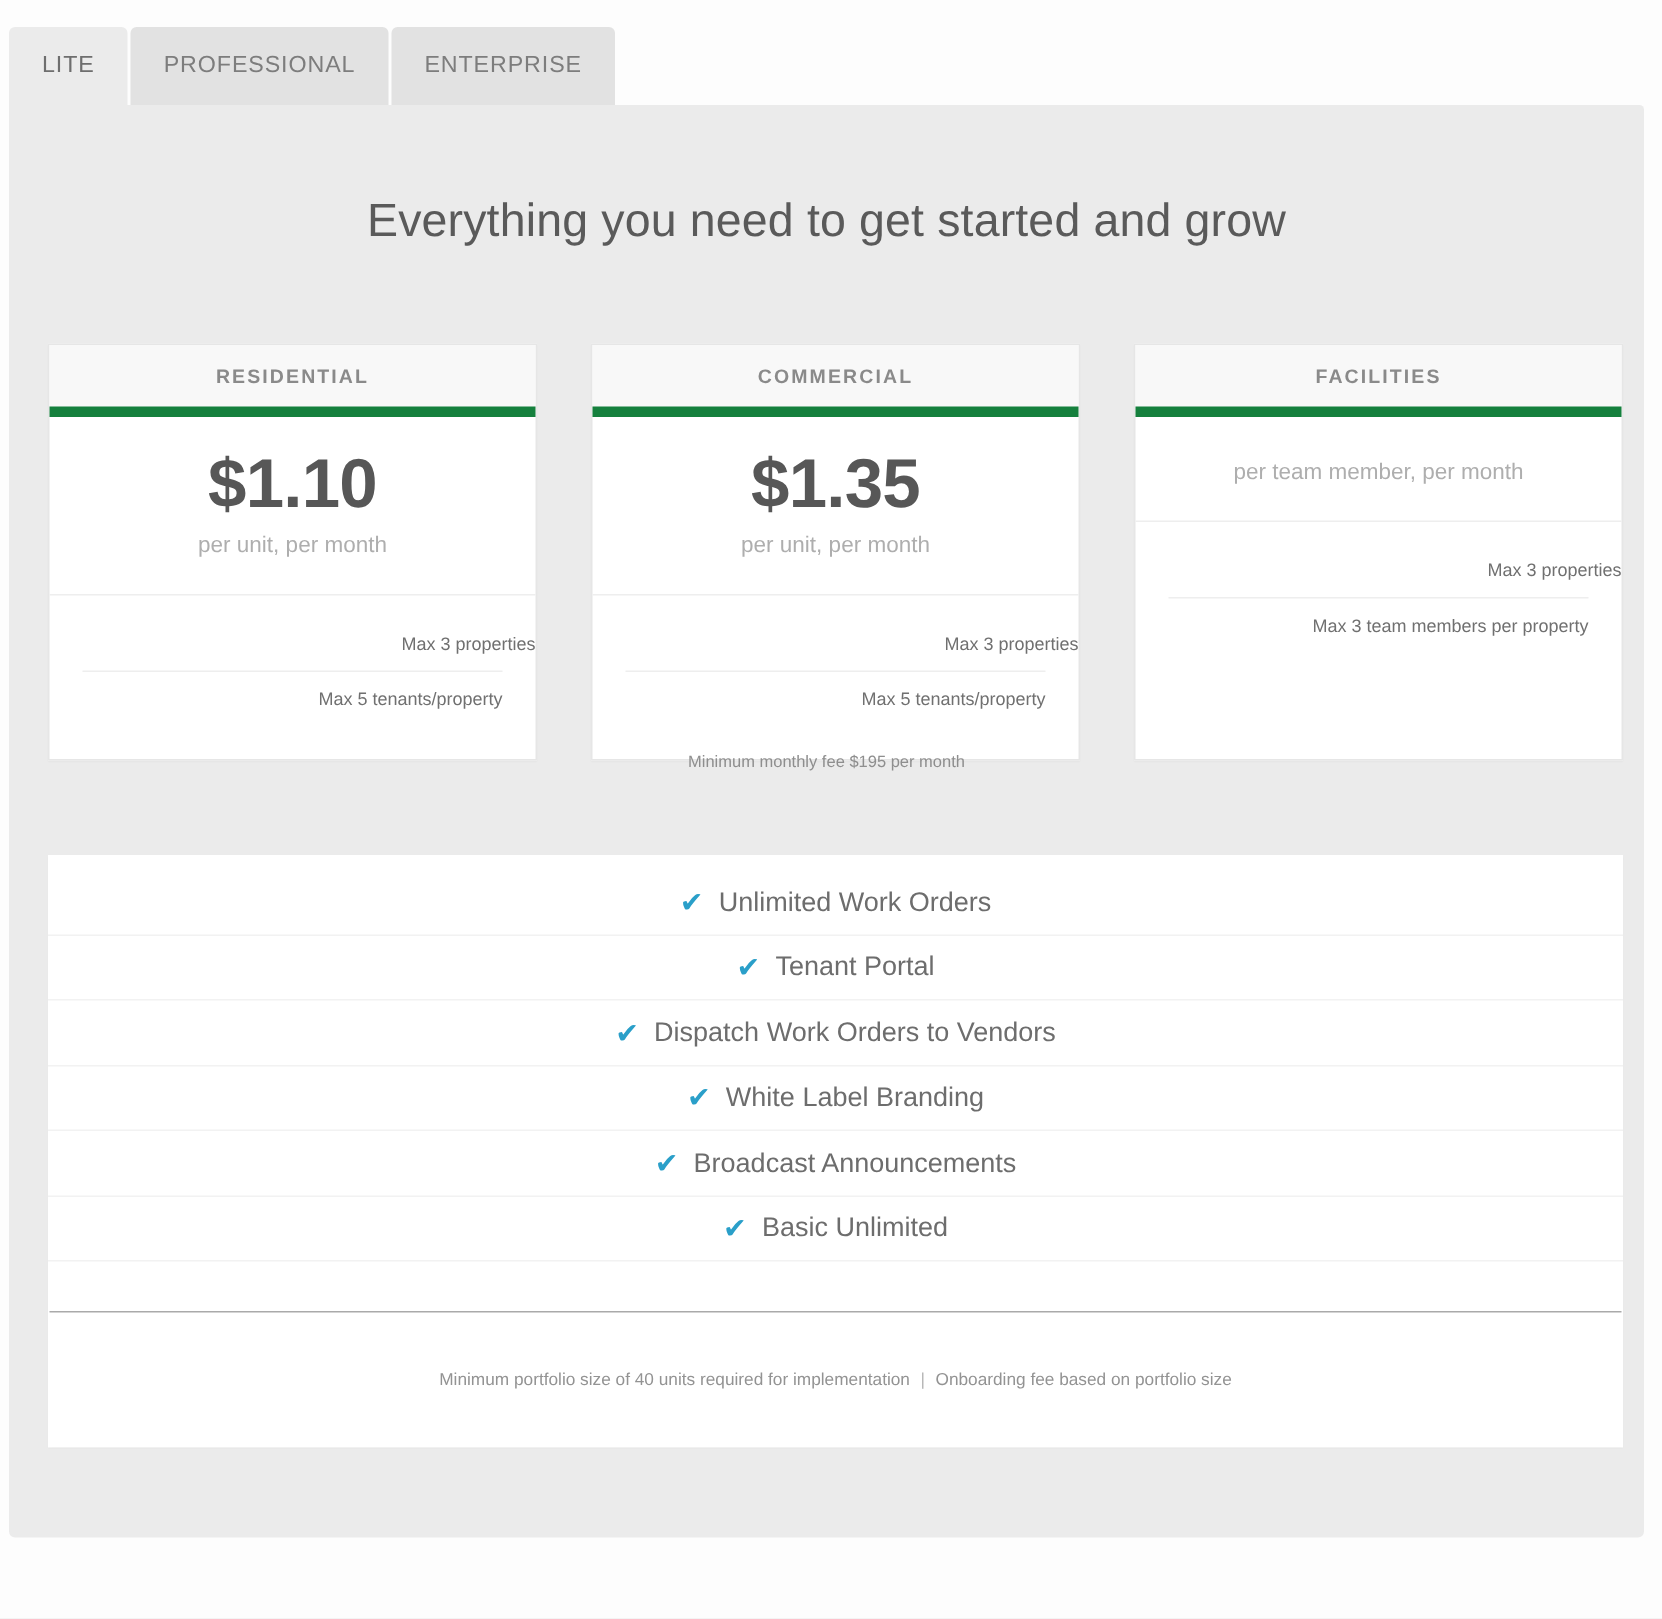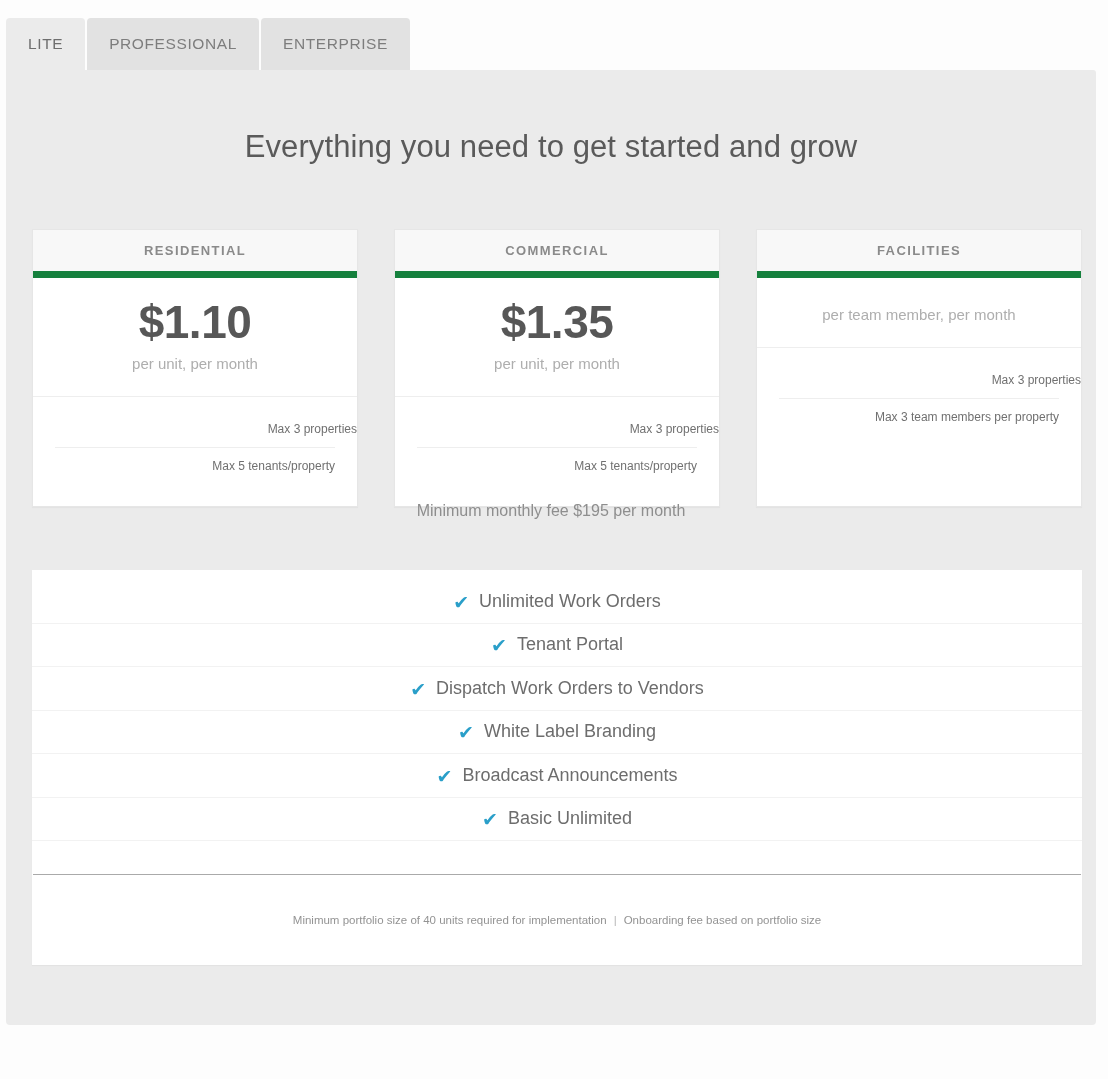--- a/index.html
+++ b/index.html
@@ -135,21 +135,21 @@
     margin: 0 22px;
     padding-top: 11px;
   }
 
   .min-fee {
     position: absolute;
     top: 432px;
     left: 0;
     width: 1090px;
     text-align: center;
-    font-size: 16px;
+    font-size: 11px;
     color: #8e8e8e;
   }
 
   
   .features-panel {
     position: absolute;
     top: 500px;
     left: 26px;
     width: 1050px;
     background: #ffffff;

